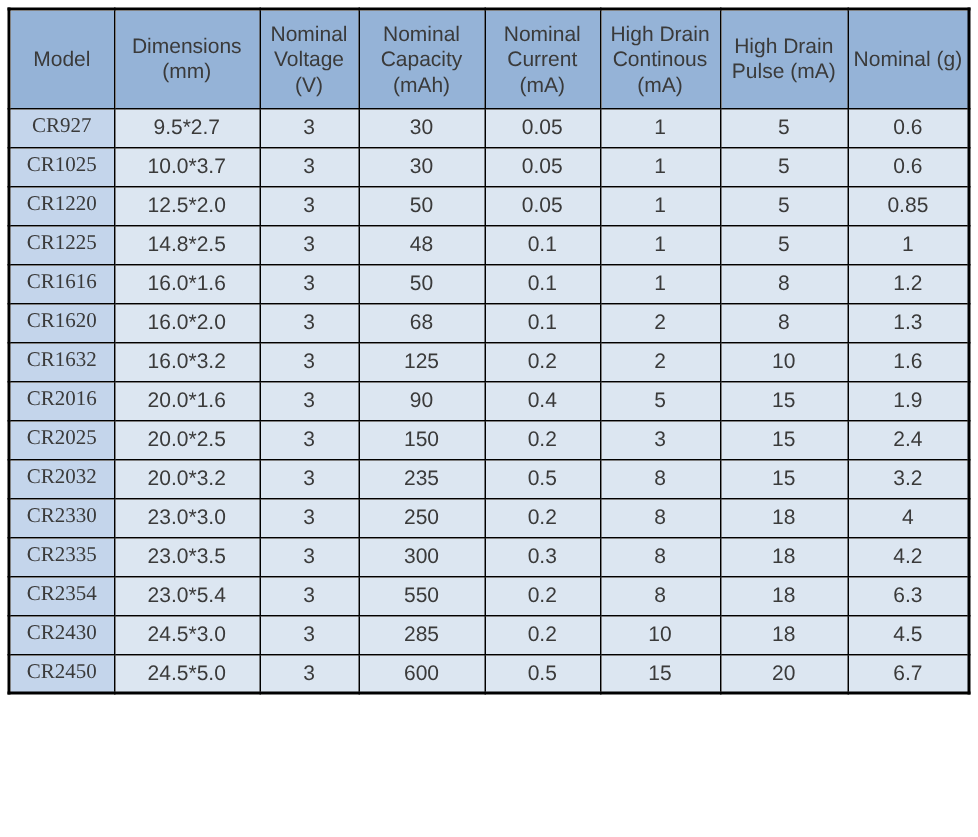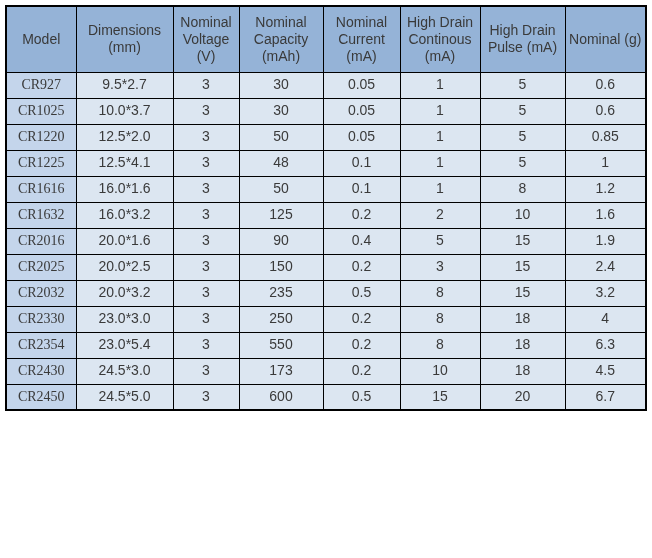--- a/index.html
+++ b/index.html
@@ -110,37 +110,47 @@
           <td class="data-cell">12.5*2.0</td>
           <td class="data-cell">3</td>
           <td class="data-cell">50</td>
           <td class="data-cell">0.05</td>
           <td class="data-cell">1</td>
           <td class="data-cell">5</td>
           <td class="data-cell">0.85</td>
         </tr>
         <tr>
           <th class="model-cell">CR1225</th>
-          <td class="data-cell">12.5*4.1</td>
+          <td class="data-cell">14.8*2.5</td>
           <td class="data-cell">3</td>
           <td class="data-cell">48</td>
           <td class="data-cell">0.1</td>
           <td class="data-cell">1</td>
           <td class="data-cell">5</td>
           <td class="data-cell">1</td>
         </tr>
         <tr>
           <th class="model-cell">CR1616</th>
           <td class="data-cell">16.0*1.6</td>
           <td class="data-cell">3</td>
           <td class="data-cell">50</td>
           <td class="data-cell">0.1</td>
           <td class="data-cell">1</td>
           <td class="data-cell">8</td>
           <td class="data-cell">1.2</td>
+        </tr>
+        <tr>
+          <th class="model-cell">CR1620</th>
+          <td class="data-cell">16.0*2.0</td>
+          <td class="data-cell">3</td>
+          <td class="data-cell">68</td>
+          <td class="data-cell">0.1</td>
+          <td class="data-cell">2</td>
+          <td class="data-cell">8</td>
+          <td class="data-cell">1.3</td>
         </tr>
         <tr>
           <th class="model-cell">CR1632</th>
           <td class="data-cell">16.0*3.2</td>
           <td class="data-cell">3</td>
           <td class="data-cell">125</td>
           <td class="data-cell">0.2</td>
           <td class="data-cell">2</td>
           <td class="data-cell">10</td>
           <td class="data-cell">1.6</td>
@@ -179,34 +189,44 @@
           <th class="model-cell">CR2330</th>
           <td class="data-cell">23.0*3.0</td>
           <td class="data-cell">3</td>
           <td class="data-cell">250</td>
           <td class="data-cell">0.2</td>
           <td class="data-cell">8</td>
           <td class="data-cell">18</td>
           <td class="data-cell">4</td>
         </tr>
         <tr>
+          <th class="model-cell">CR2335</th>
+          <td class="data-cell">23.0*3.5</td>
+          <td class="data-cell">3</td>
+          <td class="data-cell">300</td>
+          <td class="data-cell">0.3</td>
+          <td class="data-cell">8</td>
+          <td class="data-cell">18</td>
+          <td class="data-cell">4.2</td>
+        </tr>
+        <tr>
           <th class="model-cell">CR2354</th>
           <td class="data-cell">23.0*5.4</td>
           <td class="data-cell">3</td>
           <td class="data-cell">550</td>
           <td class="data-cell">0.2</td>
           <td class="data-cell">8</td>
           <td class="data-cell">18</td>
           <td class="data-cell">6.3</td>
         </tr>
         <tr>
           <th class="model-cell">CR2430</th>
           <td class="data-cell">24.5*3.0</td>
           <td class="data-cell">3</td>
-          <td class="data-cell">173</td>
+          <td class="data-cell">285</td>
           <td class="data-cell">0.2</td>
           <td class="data-cell">10</td>
           <td class="data-cell">18</td>
           <td class="data-cell">4.5</td>
         </tr>
         <tr>
           <th class="model-cell">CR2450</th>
           <td class="data-cell">24.5*5.0</td>
           <td class="data-cell">3</td>
           <td class="data-cell">600</td>

